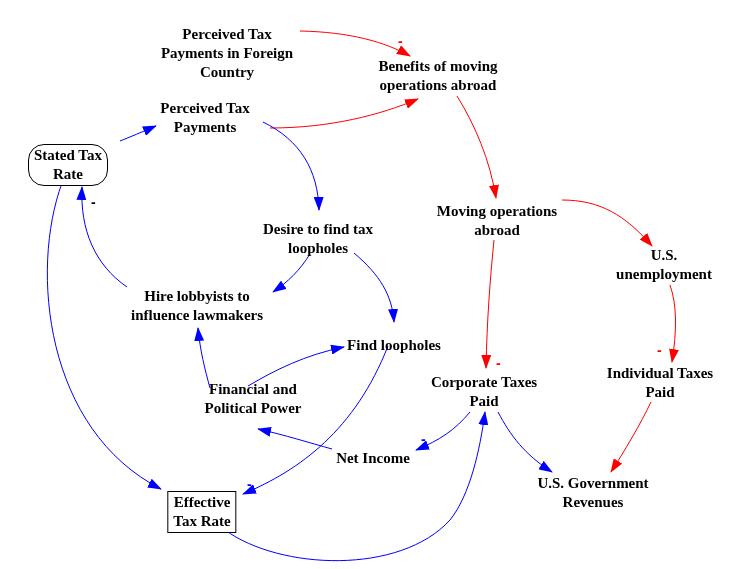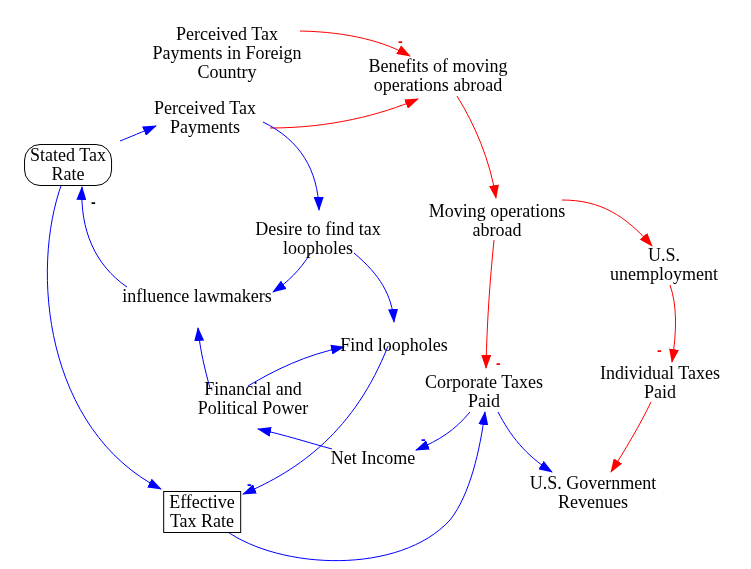--- a/index.html
+++ b/index.html
@@ -1,20 +1,20 @@
 <!DOCTYPE html>
 <html><head>
 <meta charset="utf-8">
 <style>
   html, body { margin: 0; padding: 0; background: #ffffff; }
   body { width: 751px; height: 569px; position: relative; overflow: hidden;
          font-family: "DejaVu Serif", "Liberation Serif", serif; }
   #diagram { position: absolute; left: 0; top: 0; width: 751px; height: 569px; }
-  .node { position: absolute; text-align: center; font-size: 18px; line-height: 19px; color: #000;
-          font-family: "Liberation Serif", "DejaVu Serif", serif; white-space: nowrap; transform: translateX(-50%); }
+  .node { position: absolute; text-align: center; font-size: 15px; line-height: 19px; color: #000;
+          font-family: "Liberation Serif", "DejaVu Serif", serif; white-space: nowrap; transform: translateX(-50%); font-weight: bold; }
   .node .line { display: block; }
   .boxed { border: 1px solid #000; padding: 1px 5px; background: #fff; }
   .sign { position: absolute; font-weight: bold; font-size: 14px; line-height: 14px;
           font-family: "Liberation Sans", sans-serif; }
 </style>
 </head>
 <body>
 
 <svg id="diagram" viewBox="0 0 751 569" xmlns="http://www.w3.org/2000/svg">
   <defs>
@@ -73,20 +73,21 @@
     </div>
     <div class="node" style="left: 497px; top: 202px;">
       <span class="line">Moving operations</span>
       <span class="line">abroad</span>
     </div>
     <div class="node" style="left: 664px; top: 246px;">
       <span class="line">U.S.</span>
       <span class="line">unemployment</span>
     </div>
     <div class="node" style="left: 197px; top: 287px;">
+      <span class="line">Hire lobbyists to</span>
       <span class="line">influence lawmakers</span>
     </div>
     <div class="node" style="left: 394px; top: 327px; margin-top: 9px;">
       <span class="line">Find loopholes</span>
     </div>
     <div class="node" style="left: 217px; top: 380px; margin-left: 36px;">
       <span class="line">Financial and</span>
       <span class="line">Political Power</span>
     </div>
     <div class="node" style="left: 484px; top: 373px;">

